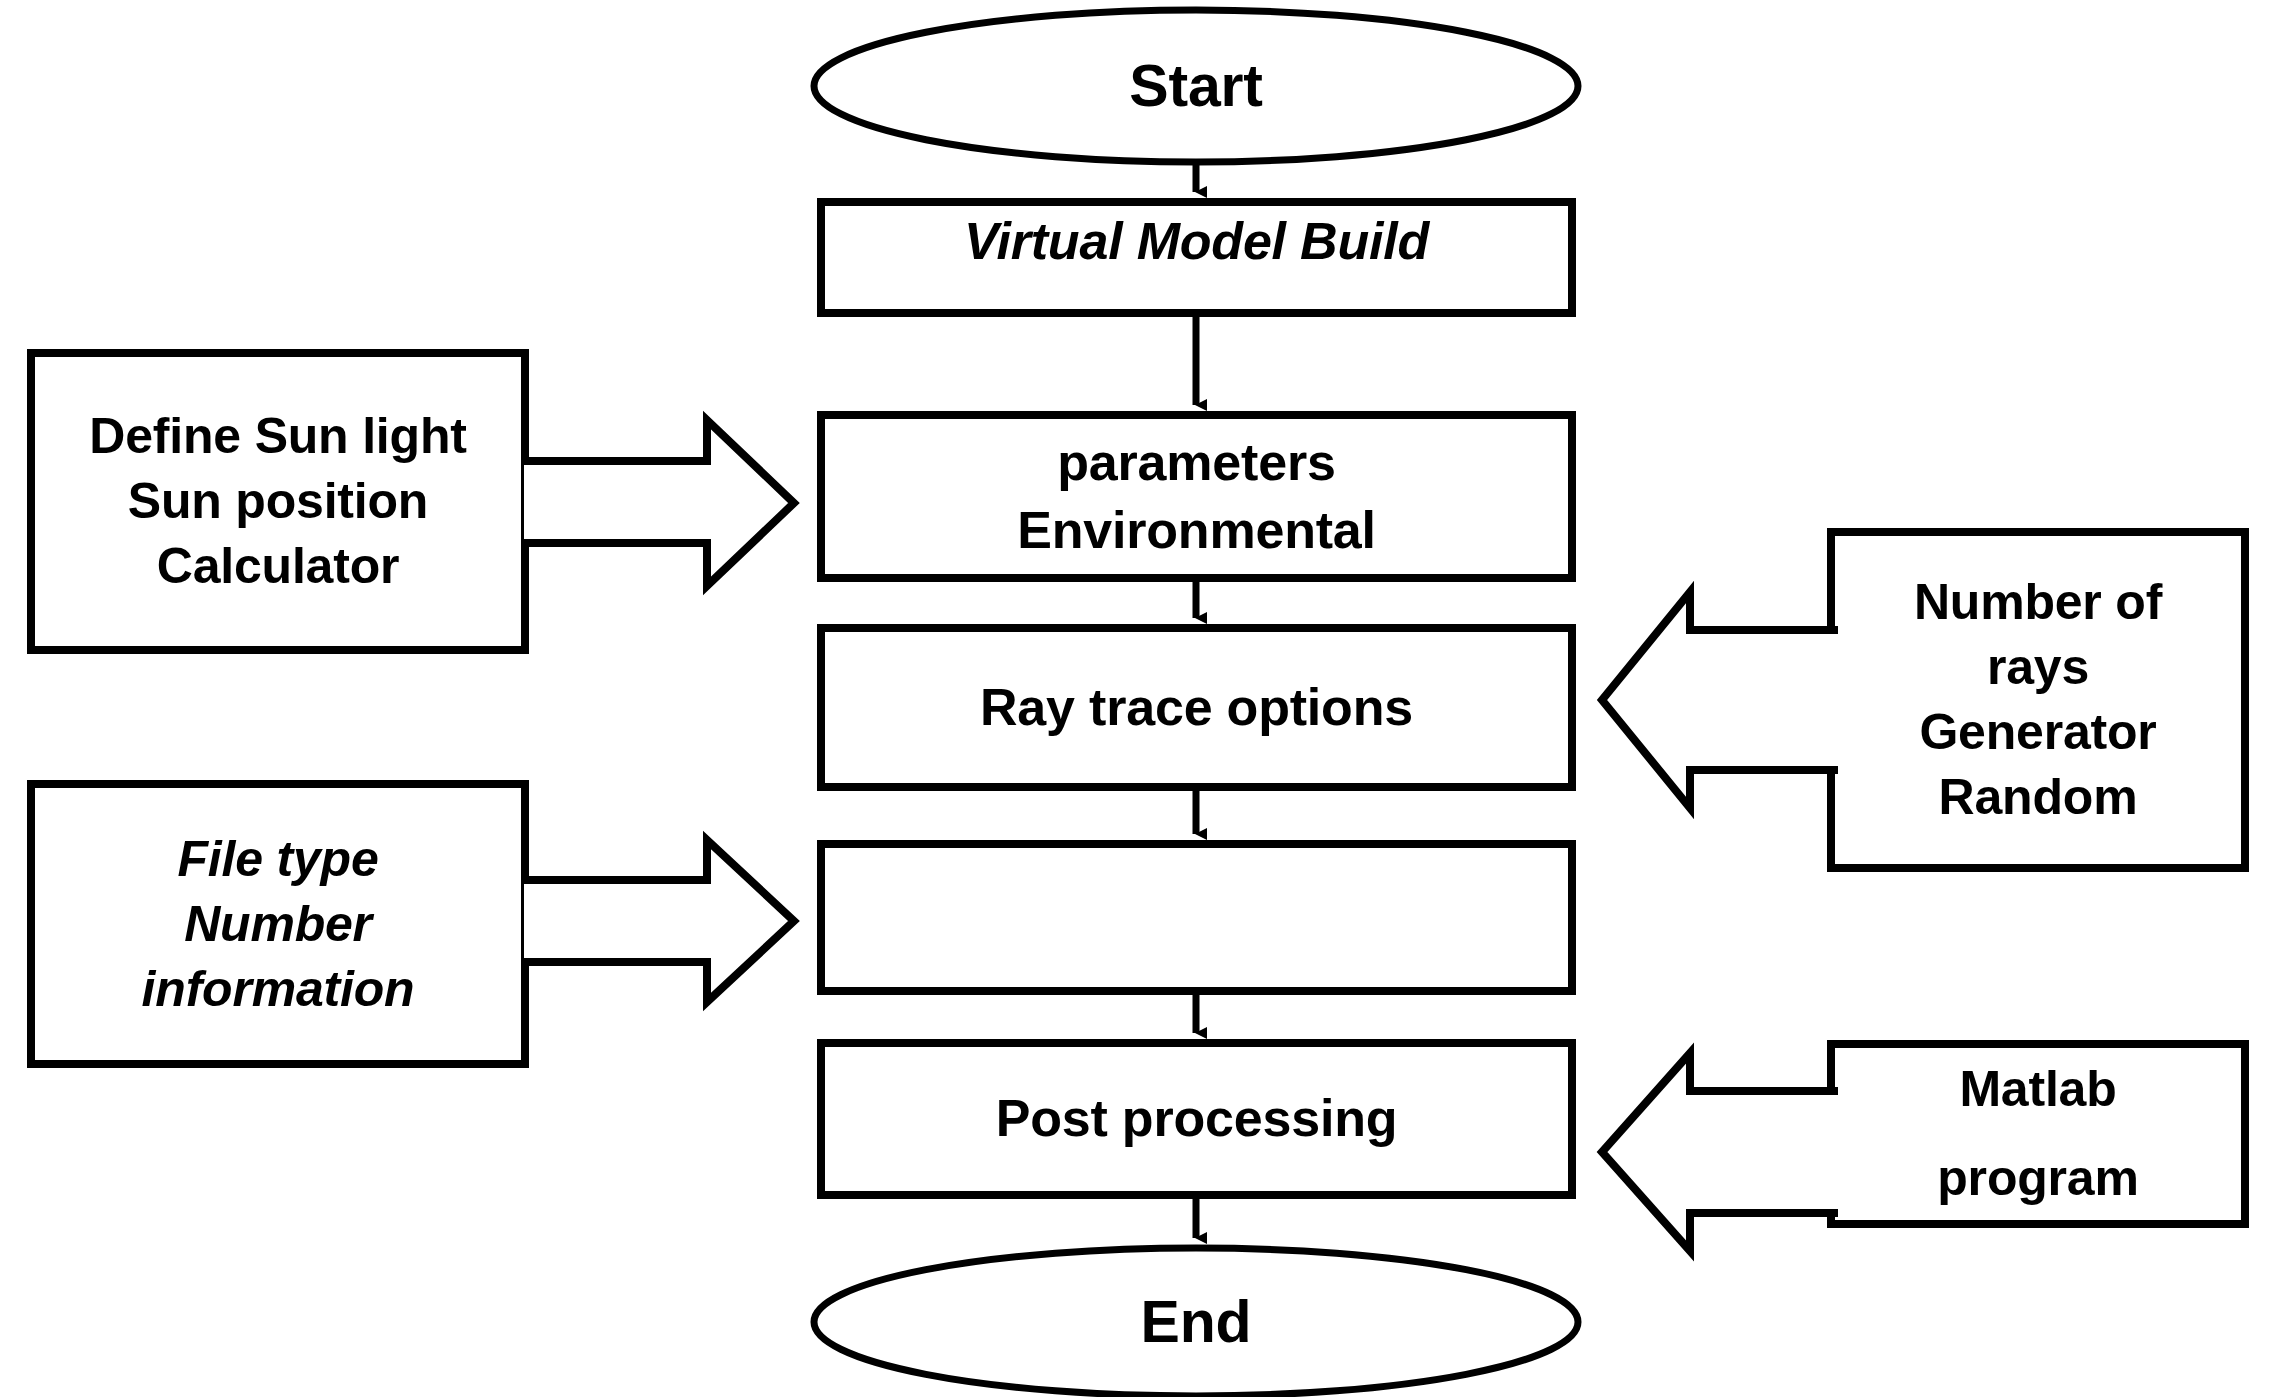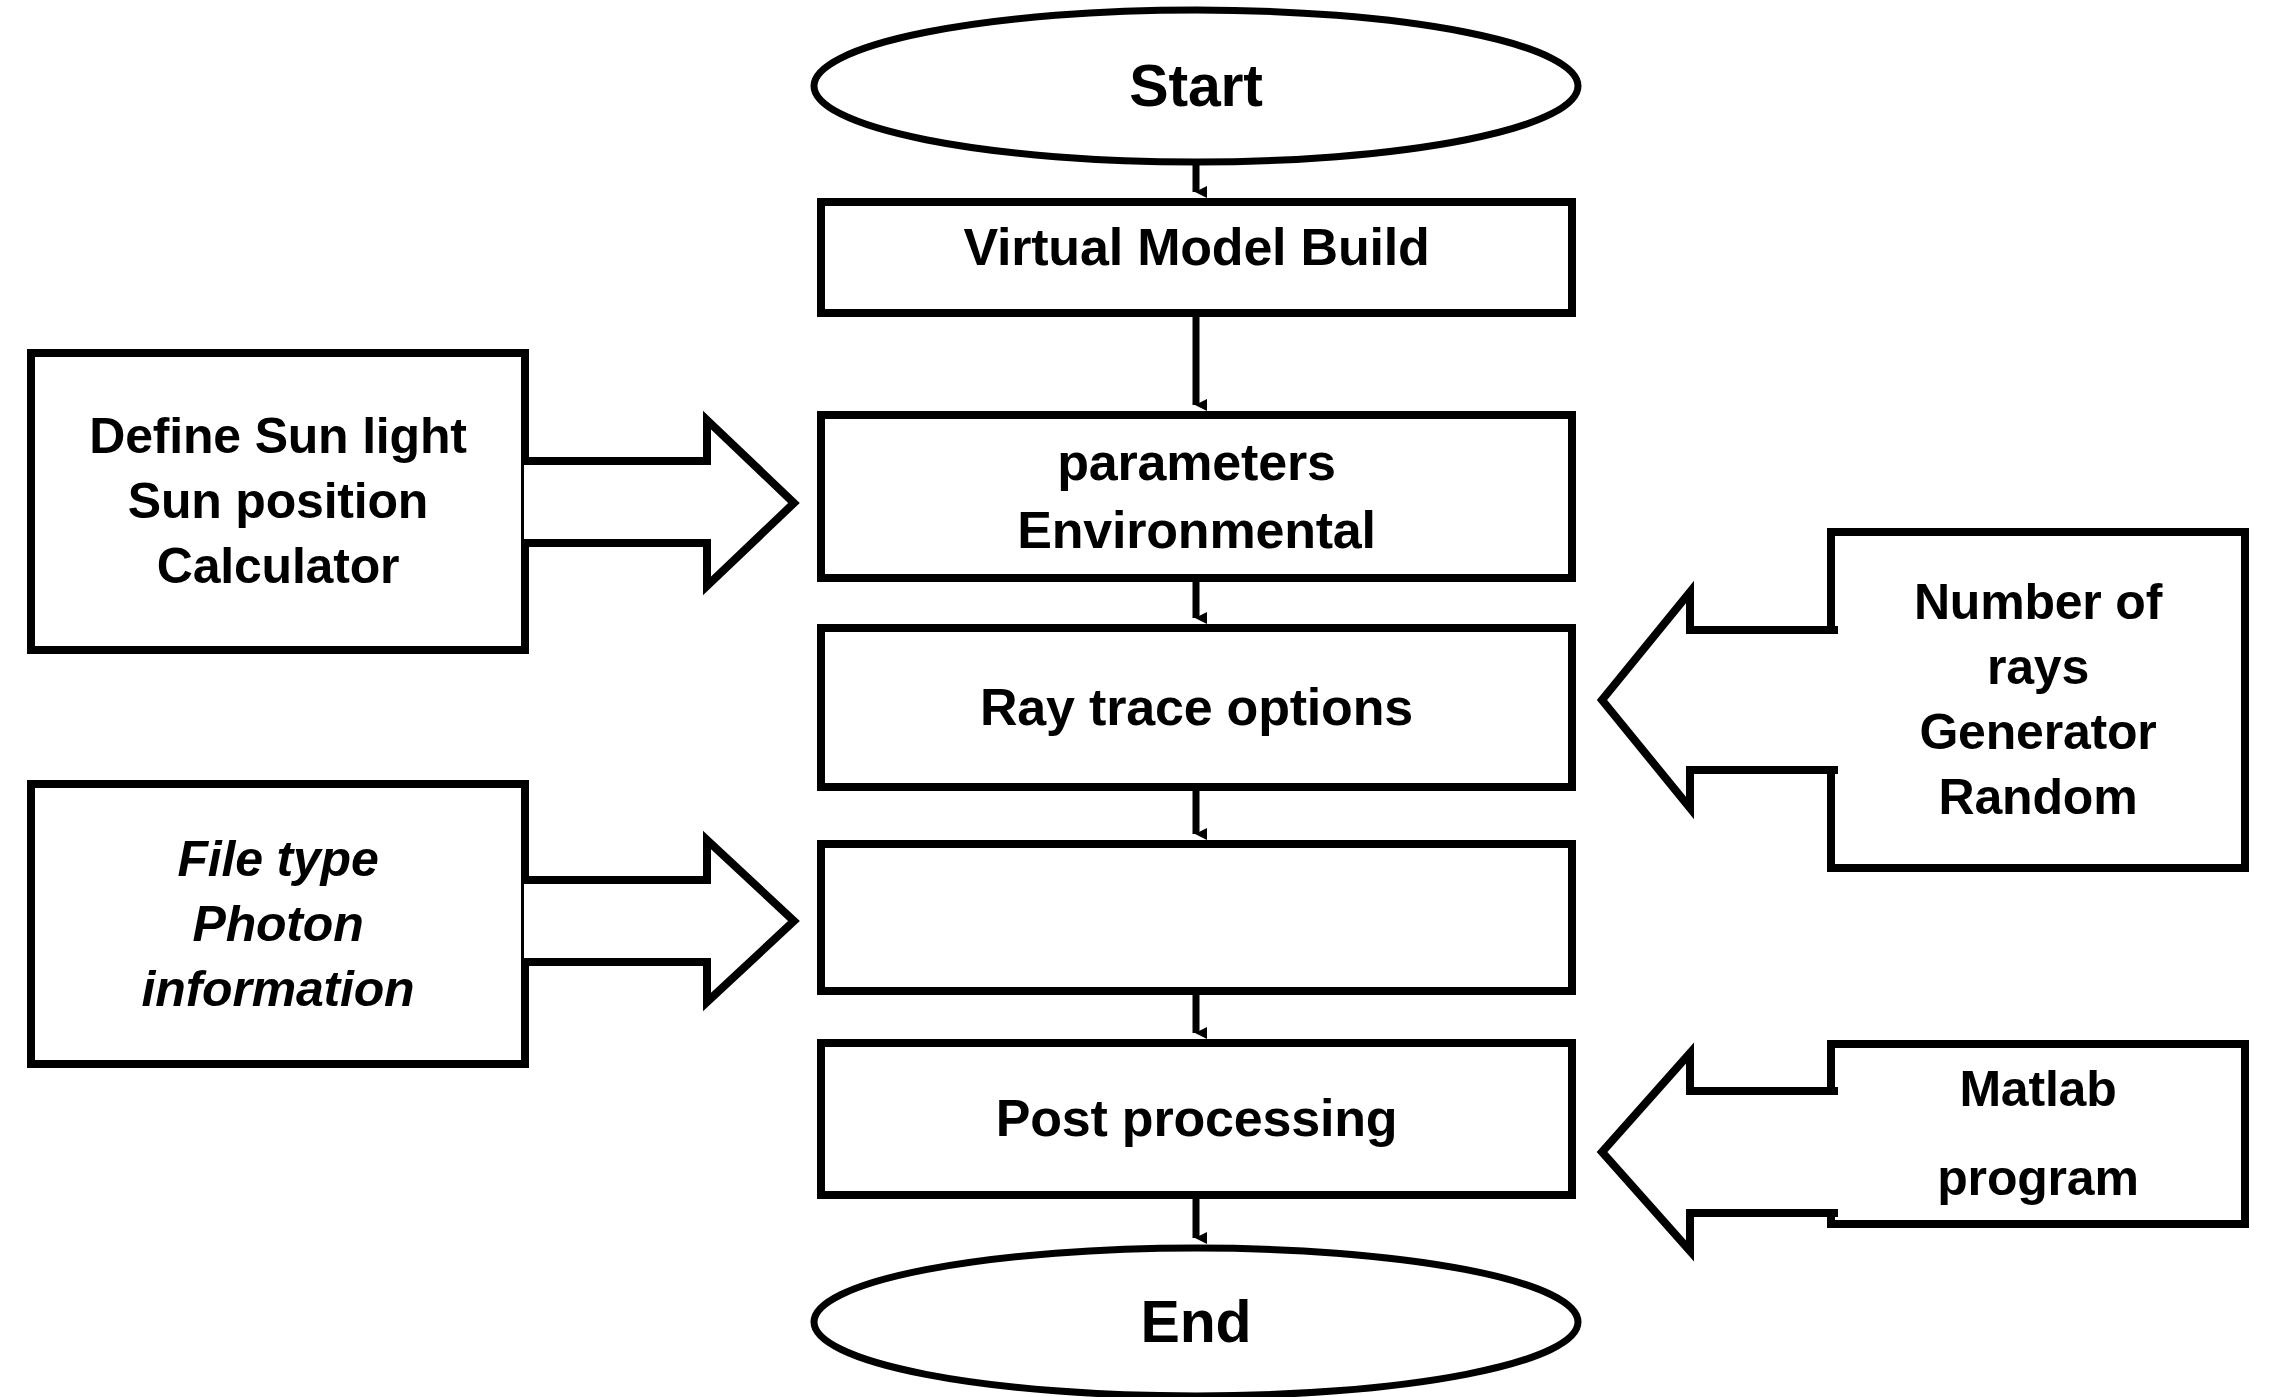--- a/index.html
+++ b/index.html
@@ -90,21 +90,21 @@
 
     <path d="M 524 880 L 707 880 L 707 840 L 794 921 L 707 1002 L 707 962 L 524 962" fill="#ffffff" stroke="#000000" stroke-width="8" stroke-linejoin="miter"></path>
 
     <path d="M 1838 630 L 1690 630 L 1690 592 L 1602 700 L 1690 808 L 1690 770 L 1838 770" fill="#ffffff" stroke="#000000" stroke-width="8" stroke-linejoin="miter"></path>
 
     <path d="M 1838 1091 L 1690 1091 L 1690 1053 L 1602 1152 L 1690 1251 L 1690 1213 L 1838 1213" fill="#ffffff" stroke="#000000" stroke-width="8" stroke-linejoin="miter"></path>
   </svg>
 
   <div class="node-label lbl-terminator" style="left:814px; top:10px; width:764px; height:152px;">Start</div>
 
-  <div class="node-label lbl-process" style="left:821px; top:192px; width:751px; height:111px;">Virtual Model Build</div>
+  <div class="node-label lbl-process" style="left:821px; top:186px; width:751px; height:111px;font-style:italic;">Virtual Model Build</div>
 
   <div class="node-label lbl-process lbl-multiline" style="left:821px; top:415px; width:751px; height:163px;">
     <span>parameters</span>
     <span>Environmental</span>
   </div>
 
   <div class="node-label lbl-process" style="left:821px; top:628px; width:751px; height:159px;">Ray trace options</div>
 
 
   <div class="node-label lbl-process" style="left:821px; top:1043px; width:751px; height:152px;">Post processing</div>
@@ -112,21 +112,21 @@
   <div class="node-label lbl-terminator" style="left:814px; top:1248px; width:764px; height:148px;">End</div>
 
   <div class="node-label lbl-side lbl-multiline" style="left:31px; top:353px; width:494px; height:297px;">
     <span>Define Sun light</span>
     <span>Sun position</span>
     <span>Calculator</span>
   </div>
 
   <div class="node-label lbl-side lbl-multiline" style="left:31px; top:784px; width:494px; height:280px;font-style:italic;">
     <span>File type</span>
-    <span>Photon</span>
+    <span>Number</span>
     <span>information</span>
   </div>
 
   <div class="node-label lbl-side lbl-multiline" style="left:1831px; top:532px; width:414px; height:336px;">
     <span>Number of</span>
     <span>rays</span>
     <span>Generator</span>
     <span>Random</span>
   </div>
 

